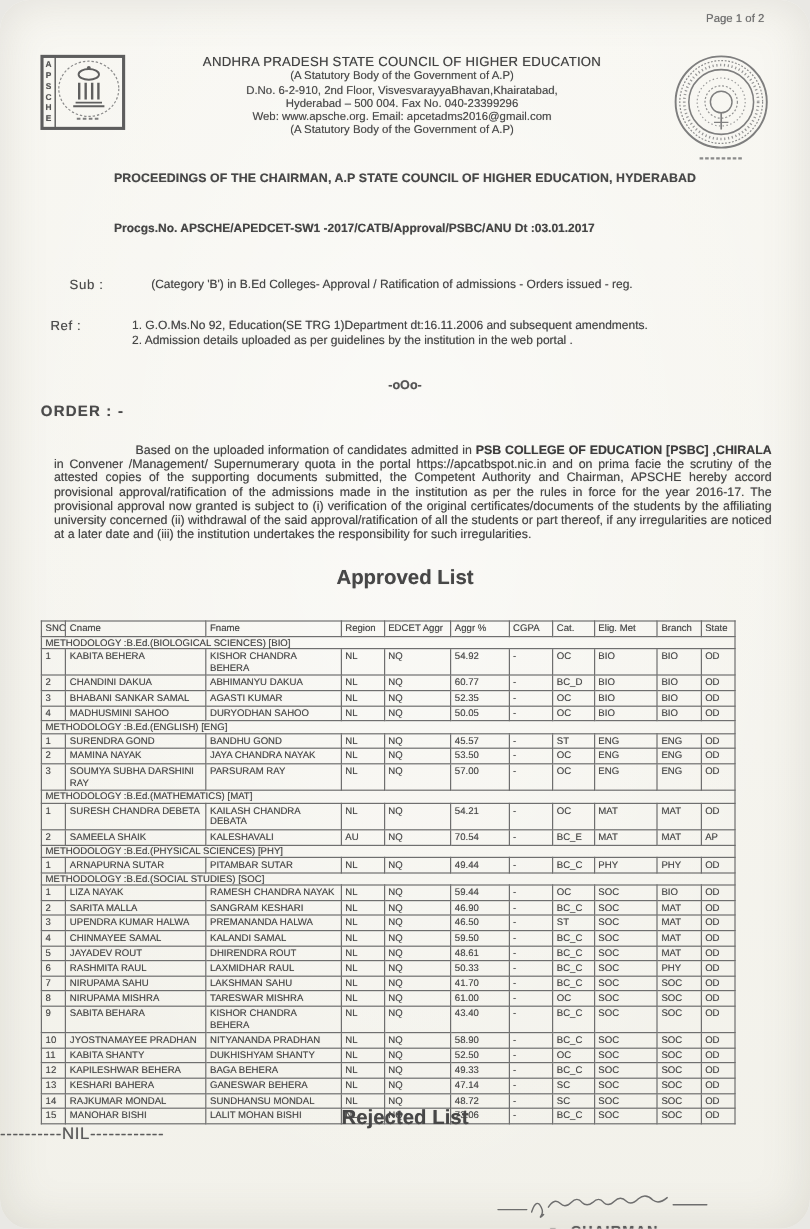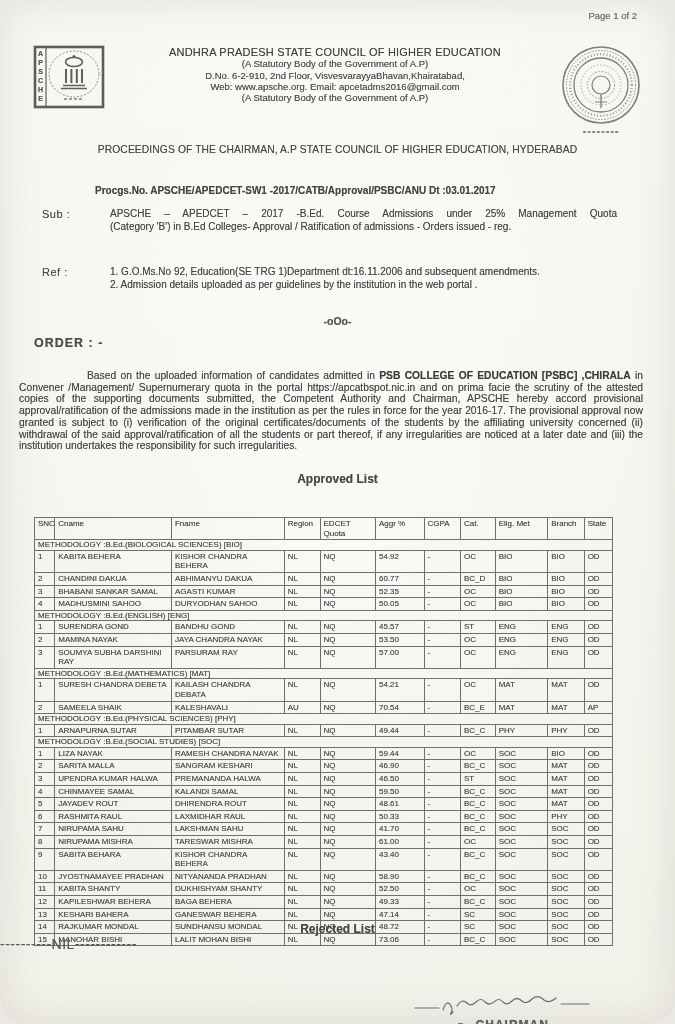--- a/index.html
+++ b/index.html
@@ -17,38 +17,38 @@
   }
   .pagenum { position:absolute; top:10px; right:38px; font-size:9.5px; color:#6f6f6f; }
 
   .letterhead { position:absolute; top:42px; left:33px; right:30px; display:flex; align-items:flex-start; }
   .logo-box { width:76px; flex:0 0 76px; }
   .lh-center { flex:1; text-align:center; font-size:9.5px; line-height:11.3px; color:#4a4a4a; padding-top:5px; }
   .lh-org { font-size:11px; font-weight:normal; letter-spacing:0.2px; color:#414141; }
   .seal-box { width:84px; flex:0 0 84px; }
 
   .proc-title { position:absolute; top:144px; left:0; width:100%; text-align:center;
-    font-size:10.3px; font-weight:normal; color:#474747; letter-spacing:0.1px; }
+    font-size:10.3px; font-weight:bold; color:#474747; letter-spacing:0.1px; }
   .proc-no { position:absolute; top:185px; left:95px; font-size:10px; font-weight:bold; color:#454545; }
 
   .labeled { position:absolute; left:42px; right:58px; display:flex; }
   .labeled .lab { flex:0 0 68px; font-size:11px; color:#4a4a4a; letter-spacing:0.5px; }
   .labeled .txt { flex:1; font-size:10px; line-height:12.5px; color:#454545; }
-  .sub-block { top:208px; }
+  .sub-block { top:232px;margin-left:16px; }
   .ref-block { top:266px; }
   .just-first { text-align:justify; text-align-last:justify; }
 
   .ooo { position:absolute; top:315px; left:0; width:100%; text-align:center; font-size:10.5px; font-weight:bold; color:#555; }
   .order-h { position:absolute; top:336px; left:34px; font-size:12.5px; font-weight:bold; letter-spacing:1px; color:#4a4a4a; }
 
-  .order-body { position:absolute; top:370px; left:19px; right:32px;
+  .order-body { position:absolute; top:370px; left:45px; right:32px;
     font-size:10.3px; line-height:11.7px; text-align:justify; text-indent:68px; color:#454545; }
   .order-body b { font-weight:bold; color:#3c3c3c; }
 
-  .list-title { position:absolute; left:0; width:100%; text-align:center; font-size:12px; font-weight:bold; color:#474747; }
+  .list-title { position:absolute; left:0; width:100%; text-align:center; font-size:17px; font-weight:bold; color:#474747; }
   .approved-title { top:472px; }
   .rejected-title { top:922px; }
   .nil-line { position:absolute; top:936px; left:0; width:100%; text-align:left; font-size:14px; color:#5a5a5a; letter-spacing:0.5px; }
 
   table.approved { position:absolute; top:517px; left:34px; width:579px; border-collapse:collapse;
     font-size:8px; color:#4a4a4a; table-layout:fixed; }
   table.approved th, table.approved td { border:1px solid #6f6f6f; padding:1px 3px; text-align:left;
     vertical-align:top; line-height:9.6px; overflow:hidden; font-weight:normal; }
   table.approved th { color:#474747; }
   tr.section-row td { font-size:8px; color:#474747; padding:0 3px; }
@@ -92,20 +92,21 @@
         <line x1="30" y1="43.5" x2="52" y2="43.5" stroke="#5f5f5f" stroke-width="1.6"></line>
         <line x1="28" y1="46.5" x2="54" y2="46.5" stroke="#5f5f5f" stroke-width="1.6"></line>
         <line x1="31" y1="57" x2="51" y2="57" stroke="#7d7d7d" stroke-width="1.6" stroke-dasharray="3 2"></line>
       </svg>
       
     </div>
     <div class="lh-center">
       <div class="lh-org">ANDHRA PRADESH STATE COUNCIL OF HIGHER EDUCATION</div>
       <div>(A Statutory Body of the Government of A.P)</div>
       <div>D.No. 6-2-910, 2nd Floor, VisvesvarayyaBhavan,Khairatabad,</div>
+      <div>Hyderabad – 500 004. Fax No. 040-23399296</div>
       <div>Web: www.apsche.org. Email: apcetadms2016@gmail.com</div>
       <div>(A Statutory Body of the Government of A.P)</div>
     </div>
     <div class="seal-box">
       <svg width="82" height="96" viewBox="0 0 82 96">
         <circle cx="40" cy="43" r="38" fill="none" stroke="#7e7e7e" stroke-width="1.6"></circle>
         <circle cx="40" cy="43" r="34.5" fill="none" stroke="#8a8a8a" stroke-width="1" stroke-dasharray="1.5 1.4"></circle>
         <circle cx="40" cy="43" r="27" fill="none" stroke="#7e7e7e" stroke-width="1.3"></circle>
         <circle cx="40" cy="43" r="30.8" fill="none" stroke="#969696" stroke-width="2.2" stroke-dasharray="1 2.2"></circle>
         <circle cx="40" cy="43" r="9" fill="none" stroke="#7e7e7e" stroke-width="1.2"></circle>
@@ -117,21 +118,20 @@
       </svg>
     </div>
   </div>
 
   <div class="proc-title">PROCEEDINGS OF THE CHAIRMAN, A.P STATE COUNCIL OF HIGHER EDUCATION, HYDERABAD</div>
   <div class="proc-no">Procgs.No. APSCHE/APEDCET-SW1 -2017/CATB/Approval/PSBC/ANU Dt :03.01.2017</div>
 
   <div class="labeled sub-block">
     <div class="lab">Sub :</div>
     <div class="txt">
-      <div class="just-first">APSCHE – APEDCET – 2017 -B.Ed. Course Admissions under 25% Management Quota</div>
       <div>(Category 'B') in B.Ed Colleges- Approval / Ratification of  admissions - Orders issued - reg.</div>
     </div>
   </div>
 
   <div class="labeled ref-block">
     <div class="lab">Ref :</div>
     <div class="txt">
       <div>1. G.O.Ms.No 92, Education(SE TRG 1)Department dt:16.11.2006 and subsequent amendments.</div>
       <div>2. Admission details uploaded as per guidelines by the institution in the  web portal .</div>
     </div>
@@ -157,21 +157,21 @@
       <col style="width:9.1%">
         <col style="width:6.3%">
         <col style="width:4.9%">
     </colgroup>
     <thead>
       <tr>
           <th>SNO</th>
           <th>Cname</th>
           <th>Fname</th>
           <th>Region</th>
-          <th>EDCET Quota</th>
+          <th>EDCET Aggr</th>
           <th>Aggr %</th>
           <th>CGPA</th>
           <th>Cat.</th>
           <th>Elig. Met</th>
           <th>Branch</th>
           <th>State</th>
         </tr>
     </thead>
     <tbody>
         <tr class="section-row">

